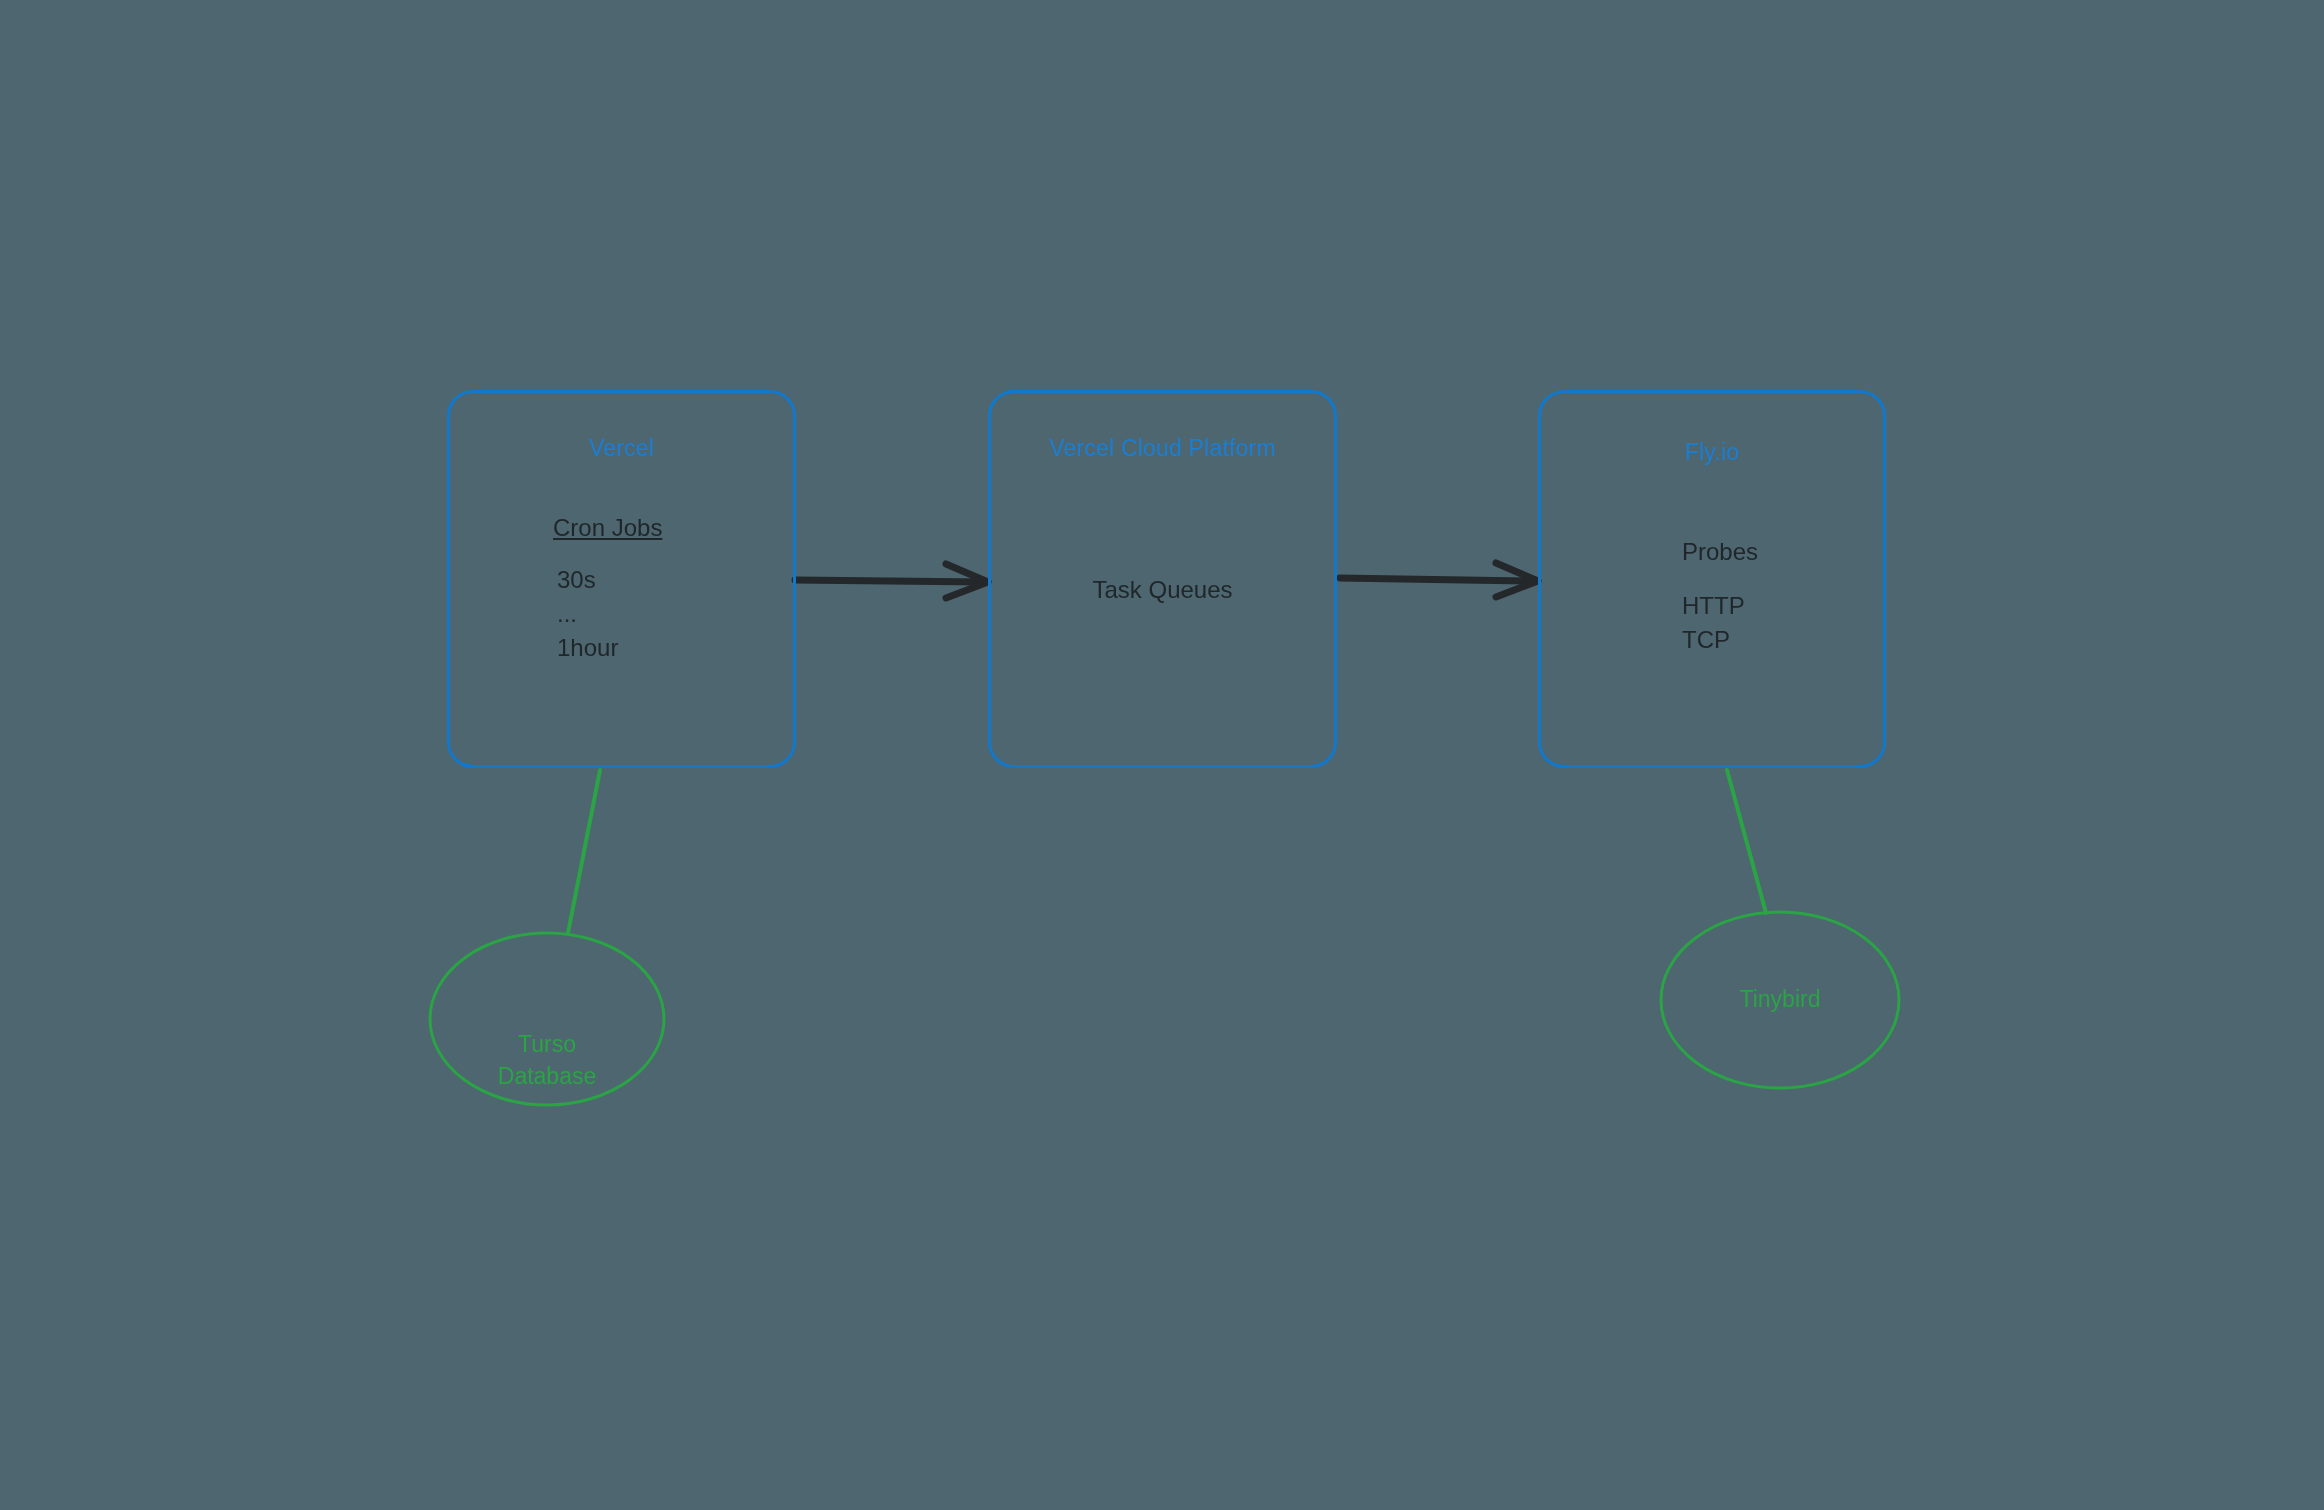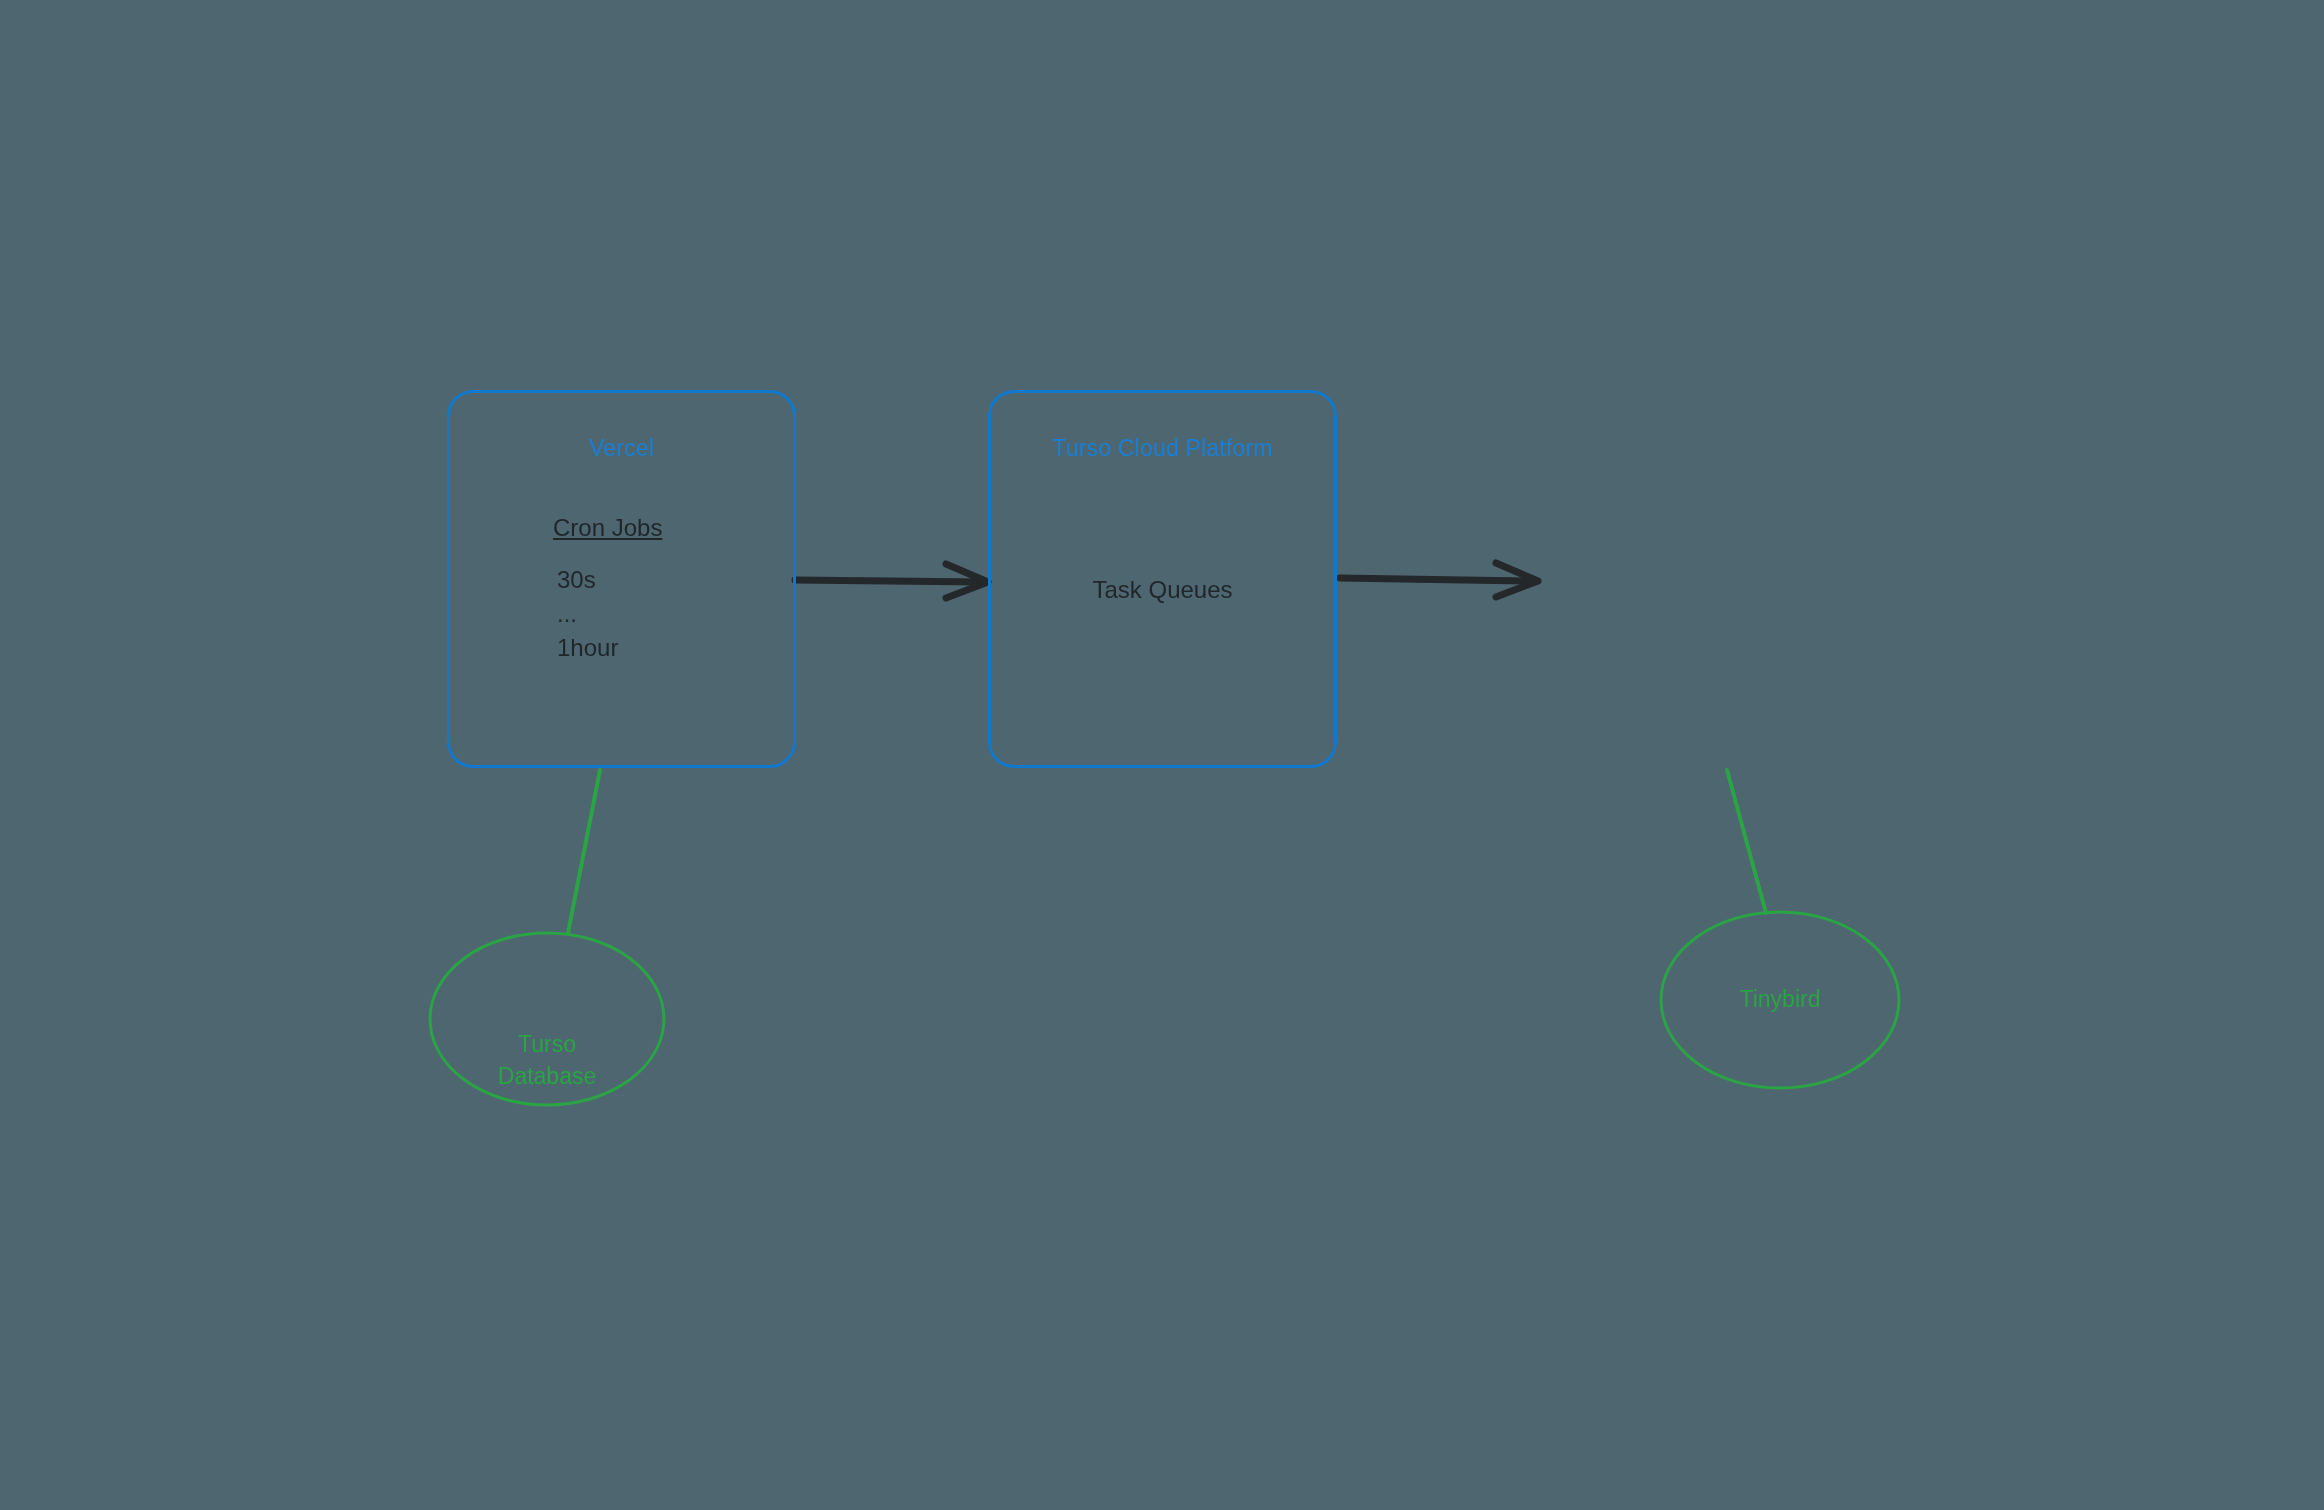--- a/index.html
+++ b/index.html
@@ -99,22 +99,28 @@
 
   <div class="group-box" style="left:447px; top:390px; width:349px; height:378px;">
     <div class="group-title" style="top:42px;">Vercel</div>
     <div class="node-label" style="left:103px; top:118px;text-decoration:underline;">Cron Jobs</div>
     <div class="node-label" style="left:107px; top:170px;">30s
 ...
 1hour</div>
   </div>
 
   <div class="group-box" style="left:988px; top:390px; width:349px; height:378px;">
-    <div class="group-title" style="top:42px;">Turso Cloud Platform</div>
+    <div class="group-title" style="top:42px;">Vercel Cloud Platform</div>
     <div class="node-label centered" style="top:180px;">Task Queues</div>
   </div>
 
+  <div class="group-box" style="left:1538px; top:390px; width:348px; height:378px;">
+    <div class="group-title" style="top:46px;">Fly.io</div>
+    <div class="node-label" style="left:141px; top:142px;">Probes</div>
+    <div class="node-label" style="left:141px; top:196px;">HTTP
+TCP</div>
+  </div>
 
   <div class="ellipse-label" style="top:981px; left:430px; width:234px;margin-top:48px;">Turso
 Database</div>
   <div class="ellipse-label" style="top:984px; left:1661px; width:238px;">Tinybird</div>
 
 </div>
 
 </body></html>

